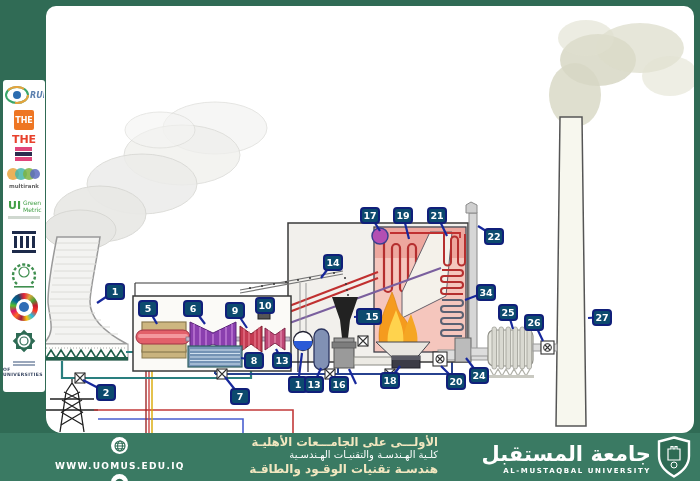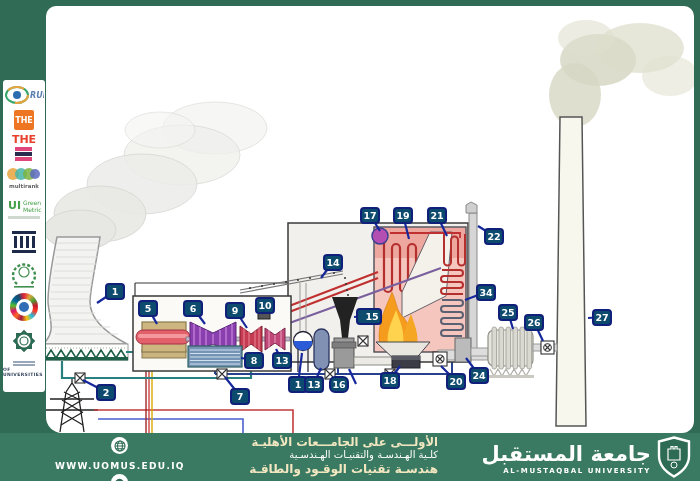--- a/index.html
+++ b/index.html
@@ -373,21 +373,21 @@
       <div class="badge" style="left: 183px; top: 300px;">6</div>
       <div class="badge" style="left: 230px; top: 388px;">7</div>
       <div class="badge" style="left: 244px; top: 352px;">8</div>
       <div class="badge" style="left: 225px; top: 302px;">9</div>
       <div class="badge" style="left: 240px; top: 297px; margin-left: 15px;">10</div>
       <div class="badge" style="left: 272px; top: 352px;">13</div>
       <div class="badge" style="left: 288px; top: 376px;">1</div>
       <div class="badge" style="left: 304px; top: 376px;">13</div>
       <div class="badge" style="left: 323px; top: 254px;">14</div>
       <div class="badge" style="left: 356px; top: 308px; padding-left: 6px;">15</div>
-      <div class="badge" style="left: 329px; top: 376px; border-radius: 6px;">16</div>
+      <div class="badge" style="left: 329px; top: 376px;">16</div>
       <div class="badge" style="left: 360px; top: 207px;">17</div>
       <div class="badge" style="left: 380px; top: 372px;">18</div>
       <div class="badge" style="left: 393px; top: 207px;">19</div>
       <div class="badge" style="left: 446px; top: 373px;">20</div>
       <div class="badge" style="left: 427px; top: 207px;">21</div>
       <div class="badge" style="left: 484px; top: 228px;">22</div>
       <div class="badge" style="left: 476px; top: 284px;">34</div>
       <div class="badge" style="left: 469px; top: 367px;">24</div>
       <div class="badge" style="left: 498px; top: 304px;">25</div>
       <div class="badge" style="left: 524px; top: 314px;">26</div>

